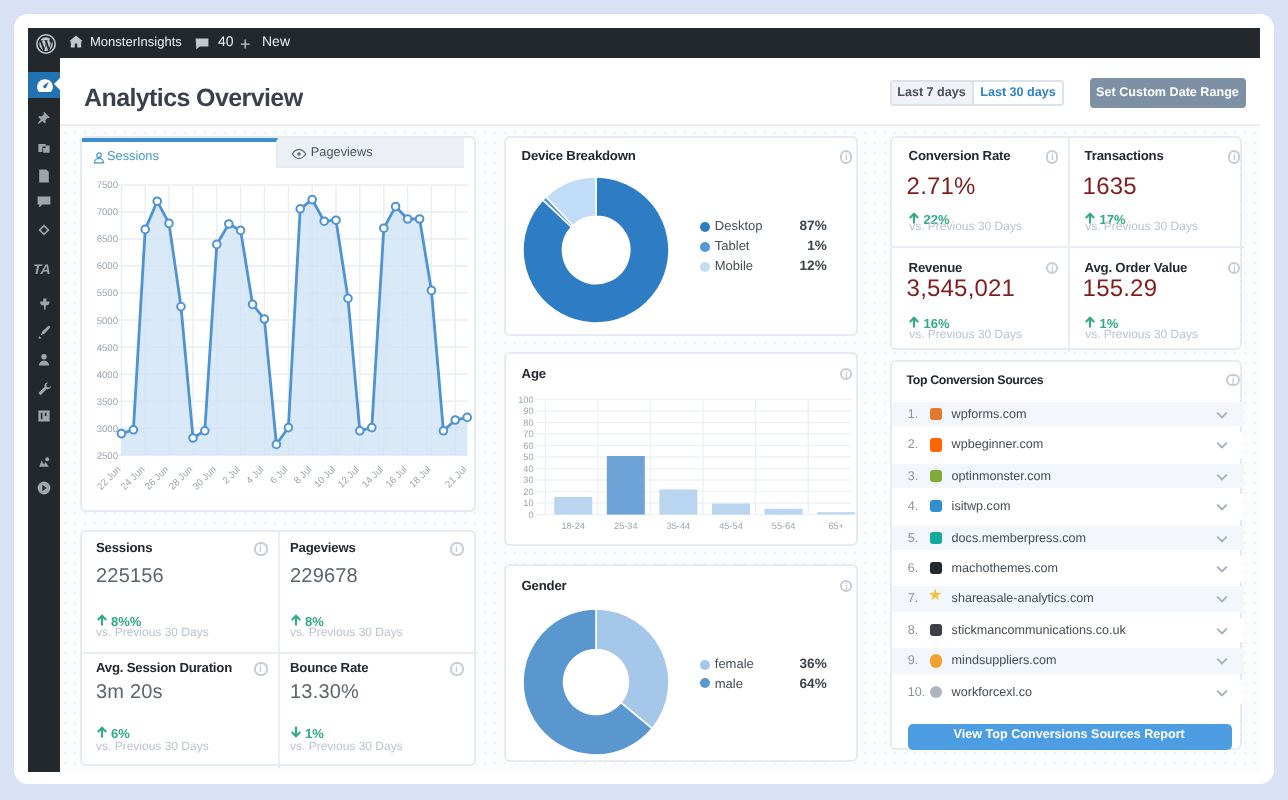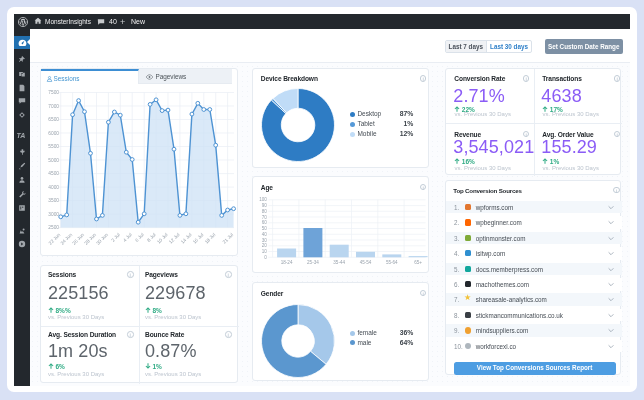--- a/index.html
+++ b/index.html
@@ -11,28 +11,28 @@
 .sbar { position:absolute; left:0; top:15px; width:16px; height:357px; background:#23282d; }
 .content { position:absolute; left:16px; top:15px; width:600px; height:357px;
   background-color:#fbfcfe;
   background-image:radial-gradient(#f0f3f8 0.7px, transparent 0.8px);
   background-size:5px 5px; }
 .header { position:absolute; left:0; top:0; width:600px; height:34px; background:#fff; border-bottom:1px solid #e9edf3; }
 .h1 { position:absolute; left:12px; top:13px; font-size:12.5px; font-weight:bold; color:#3a414d; letter-spacing:-0.3px; }
 .panel { position:absolute; background:#fff; border:1px solid #e6ebf1; border-radius:3px; }
 .ptitle { position:absolute; font-size:6.6px; font-weight:bold; color:#23282d; letter-spacing:-0.1px; }
 .info { position:absolute; width:6.5px; height:6.5px; border:1px solid #c3cdd7; border-radius:50%; color:#c3cdd7; font-size:5px; line-height:6px; text-align:center; font-weight:bold; }
-.bigv { position:absolute; font-size:18px; color:#5d646b; letter-spacing:0.1px; }
+.bigv { position:absolute; font-size:10px; color:#5d646b; letter-spacing:0.1px; }
 .delta { position:absolute; font-size:6.5px; color:#2fab84; font-weight:bold; }
 .prev { position:absolute; font-size:6px; color:#bcc4ce; }
 .si { position:absolute; left:4px; width:8px; height:8px; }
 .lg { position:absolute; font-size:6.5px; color:#454c54; }
 .dot { display:inline-block; width:5px; height:5px; border-radius:50%; margin-right:2px; vertical-align:-0.5px; }
 .lgv { position:absolute; font-size:6.8px; font-weight:bold; color:#3c434a; width:22px; text-align:right; }
-.bigv2 { position:absolute; font-size:18px; color:#8b5cf6; letter-spacing:0.1px; }
+.bigv2 { position:absolute; font-size:12px; color:#7f1d1d; letter-spacing:0.1px; }
 </style>
 </head>
 <body>
 <div class="frame"></div>
 <div class="win">
   <div class="abar" id="abar">
     <svg style="position:absolute;left:3.5px;top:2.5px" width="10" height="10" viewBox="0 0 20 20">
         <circle cx="10" cy="10" r="9.2" fill="none" stroke="#c6c9cc" stroke-width="1.6"></circle>
         <path fill="#c6c9cc" d="M3.3 10c0 2.65 1.54 4.94 3.77 6.03L3.9 7.29A6.63 6.63 0 0 0 3.3 10zm11.22-.34c0-.83-.3-1.4-.55-1.85-.34-.55-.66-1.02-.66-1.57 0-.62.47-1.19 1.12-1.19l.09.01A6.68 6.68 0 0 0 10 3.3a6.7 6.7 0 0 0-5.6 3.02l.43.01c.7 0 1.79-.09 1.79-.09.36-.02.4.51.04.55 0 0-.36.04-.77.06l2.44 7.26 1.47-4.4-1.05-2.86c-.36-.02-.7-.06-.7-.06-.36-.02-.32-.57.04-.55 0 0 1.11.09 1.77.09.7 0 1.79-.09 1.79-.09.36-.02.4.51.04.55 0 0-.36.04-.77.06l2.42 7.2.67-2.23c.29-.93.51-1.6.51-2.16zm-4.4 1.17l-2.01 5.85a6.7 6.7 0 0 0 4.12-.11l-.05-.09zm5.77-3.81c.03.21.05.44.05.69 0 .68-.13 1.44-.51 2.4l-2.05 5.94A6.7 6.7 0 0 0 16.7 10c0-1.08-.28-2.09-.76-2.98z"></path>
       </svg>
@@ -88,20 +88,21 @@
     <svg class="si" style="top:197.5px" viewBox="0 0 20 20">
         <path fill="#a0a5aa" d="M4 16l3-8 3 5 2-3 4 6zM14 4a2.5 2.5 0 1 1 0 5 2.5 2.5 0 0 1 0-5z"></path>
       </svg>
     <svg class="si" style="top:211px" viewBox="0 0 20 20">
         <circle cx="10" cy="10" r="8" fill="#a0a5aa"></circle>
         <path fill="#23282d" d="M8 6l5 4-5 4z"></path>
       </svg>
   </div>
   <div class="content">
     <div class="header">
+      <div class="h1">Analytics Overview</div>
       <div style="position:absolute;left:414.5px;top:10.5px;width:87.5px;height:13px;border:1px solid #dbe2ea;border-radius:2px;background:#fff">
         <div style="position:absolute;left:0;top:0;width:41.5px;height:11px;background:#f0f2f5;border-right:1px solid #dbe2ea;color:#49505a;font-size:6.3px;font-weight:bold;text-align:center;line-height:11px">Last 7 days</div>
         <div style="position:absolute;left:41.5px;top:0;width:44px;height:11px;color:#2f80c9;font-size:6.3px;font-weight:bold;text-align:center;line-height:11px">Last 30 days</div>
       </div>
       <div style="position:absolute;left:515px;top:9.5px;width:77.5px;height:15.5px;background:#7d90a4;border-radius:2px;color:#fff;font-size:6.3px;font-weight:bold;text-align:center;line-height:15.5px">Set Custom Date Range</div>
     </div>
 
     <div class="panel" style="left:10px;top:39px;width:197.5px;height:188px">
       <div style="position:absolute;left:0;top:0;width:98.4px;height:14.5px;border-top:2px solid #3d8ed3;border-right:1px solid #e6ebf1;background:#fff">
         <svg style="position:absolute;left:5px;top:3.5px" width="7" height="8" viewBox="0 0 20 20">
@@ -225,28 +226,28 @@
       <div class="prev" style="left:7px;top:48.2px">vs. Previous 30 Days</div>
       <div class="ptitle" style="left:104px;top:5px">Pageviews</div>
         <div class="info" style="left:184px;top:5.5px">i</div>
       <div class="bigv" style="left:104px;top:17.4px">229678</div>
       <div class="delta" style="left:104px;top:40.9px"><svg width="6" height="6" viewBox="0 0 10 10" style="margin-right:1.5px">
             <path d="M5 9.5V2M1.5 5 5 1.5 8.5 5" stroke="#2fab84" stroke-width="1.7" fill="none"></path>
           </svg>8%</div>
       <div class="prev" style="left:104px;top:48.2px">vs. Previous 30 Days</div>
       <div class="ptitle" style="left:7px;top:64.9px">Avg. Session Duration</div>
         <div class="info" style="left:86px;top:65.4px">i</div>
-      <div class="bigv" style="left:7px;top:75.1px">1m 20s</div>
+      <div class="bigv" style="left:7px;top:75.1px">3m 20s</div>
       <div class="delta" style="left:7px;top:97.4px"><svg width="6" height="6" viewBox="0 0 10 10" style="margin-right:1.5px">
             <path d="M5 9.5V2M1.5 5 5 1.5 8.5 5" stroke="#2fab84" stroke-width="1.7" fill="none"></path>
           </svg>6%</div>
       <div class="prev" style="left:7px;top:105.1px">vs. Previous 30 Days</div>
       <div class="ptitle" style="left:104px;top:64.9px">Bounce Rate</div>
         <div class="info" style="left:184px;top:65.4px">i</div>
-      <div class="bigv" style="left:104px;top:75.1px">0.87%</div>
+      <div class="bigv" style="left:104px;top:75.1px">13.30%</div>
       <div class="delta" style="left:104px;top:97.4px"><svg width="6" height="6" viewBox="0 0 10 10" style="margin-right:1.5px">
             <path d="M5 0.5V8M1.5 5 5 8.5 8.5 5" stroke="#2fab84" stroke-width="1.7" fill="none"></path>
           </svg>1%</div>
       <div class="prev" style="left:104px;top:105.1px">vs. Previous 30 Days</div>
     </div>
 
     <div class="panel" style="left:222.4px;top:39px;width:176.7px;height:99.6px">
       <div class="ptitle" style="left:7.4px;top:6.4px">Device Breakdown</div>
         <div class="info" style="left:166.5px;top:6.4px">i</div>
       <svg style="position:absolute;left:6.6px;top:18px" width="76" height="76">
@@ -328,21 +329,21 @@
       <div style="position:absolute;left:0;top:53.7px;width:176px;height:1px;background:#e9eef4"></div>
       <div class="ptitle" style="left:8px;top:6.3px">Conversion Rate</div>
         <div class="info" style="left:76.7px;top:6.3px">i</div>
       <div class="bigv2" style="left:7px;top:16.7px">2.71%</div>
       <div class="delta" style="left:8px;top:37px"><svg width="6" height="6" viewBox="0 0 10 10" style="margin-right:1.5px">
             <path d="M5 9.5V2M1.5 5 5 1.5 8.5 5" stroke="#2fab84" stroke-width="1.7" fill="none"></path>
           </svg>22%</div>
       <div class="prev" style="left:8.3px;top:42.3px">vs. Previous 30 Days</div>
       <div class="ptitle" style="left:96px;top:6.3px">Transactions</div>
         <div class="info" style="left:167.7px;top:6.3px">i</div>
-      <div class="bigv2" style="left:95px;top:16.7px">4638</div>
+      <div class="bigv2" style="left:95px;top:16.7px">1635</div>
       <div class="delta" style="left:96px;top:37px"><svg width="6" height="6" viewBox="0 0 10 10" style="margin-right:1.5px">
             <path d="M5 9.5V2M1.5 5 5 1.5 8.5 5" stroke="#2fab84" stroke-width="1.7" fill="none"></path>
           </svg>17%</div>
       <div class="prev" style="left:96.3px;top:42.3px">vs. Previous 30 Days</div>
       <div class="ptitle" style="left:8px;top:61.7px">Revenue</div>
         <div class="info" style="left:76.7px;top:61.7px">i</div>
       <div class="bigv2" style="left:7px;top:68.1px">3,545,021</div>
       <div class="delta" style="left:8px;top:89.3px"><svg width="6" height="6" viewBox="0 0 10 10" style="margin-right:1.5px">
             <path d="M5 9.5V2M1.5 5 5 1.5 8.5 5" stroke="#2fab84" stroke-width="1.7" fill="none"></path>
           </svg>16%</div>

